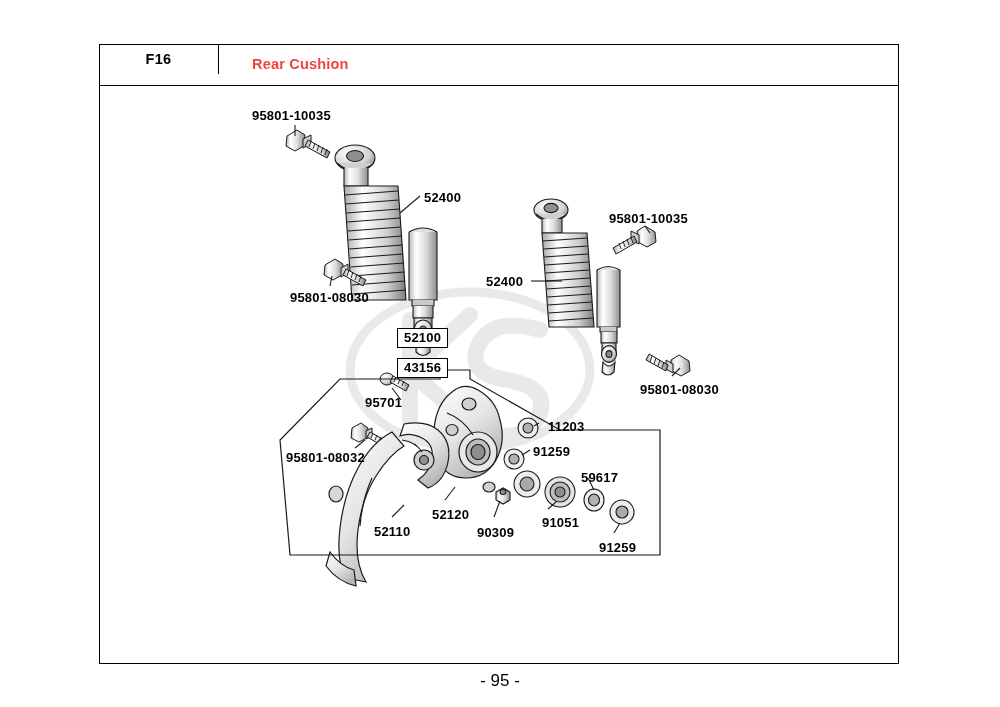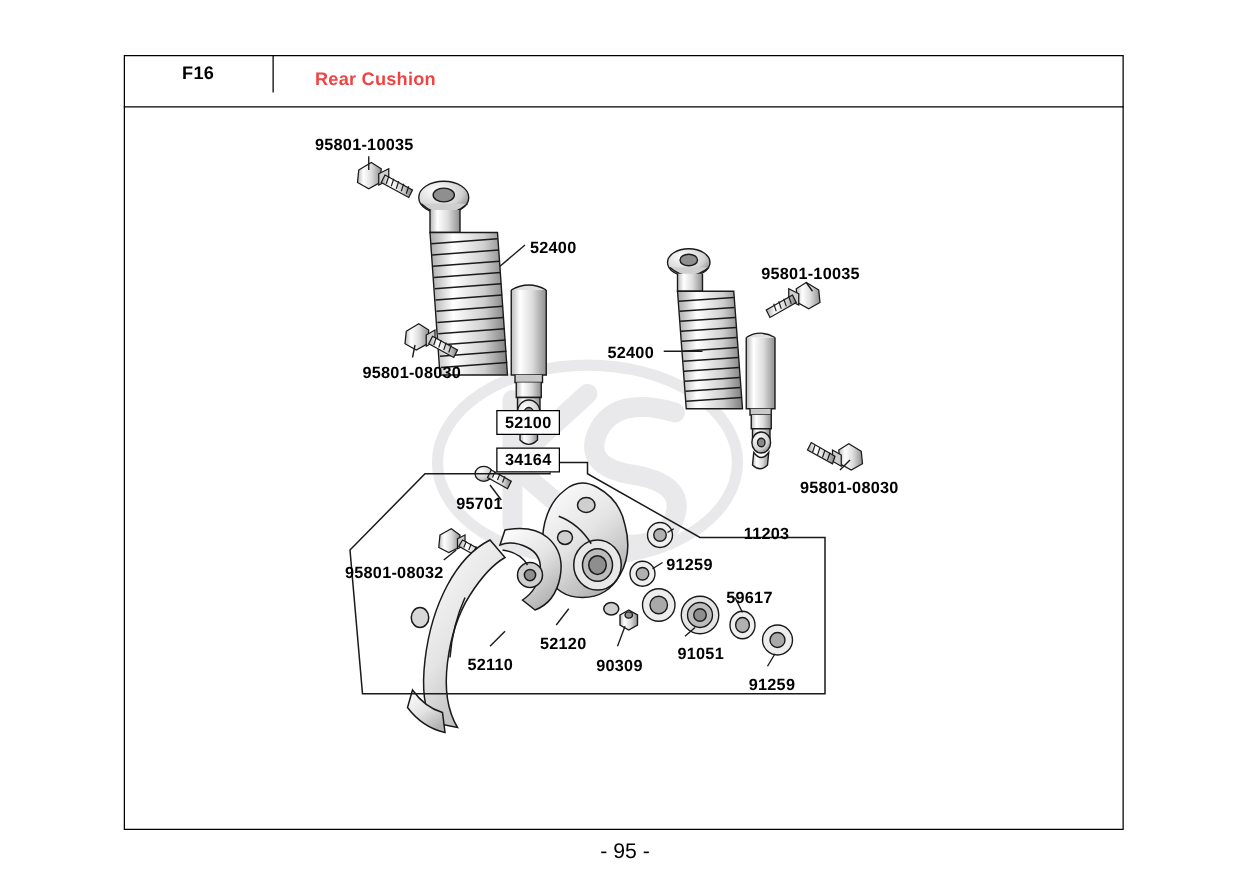--- a/index.html
+++ b/index.html
@@ -359,26 +359,26 @@
   </svg>
 
   <div class="label" style="left:252px; top:108px;">95801-10035</div>
   <div class="label" style="left:424px; top:190px;">52400</div>
   <div class="label" style="left:290px; top:290px;">95801-08030</div>
   <div class="label" style="left:609px; top:211px;">95801-10035</div>
   <div class="label" style="left:486px; top:274px;">52400</div>
   <div class="label" style="left:640px; top:382px;">95801-08030</div>
 
   <div class="boxlabel" style="left:397px; top:328px;">52100</div>
-  <div class="boxlabel" style="left:397px; top:358px;">34164</div>
+  <div class="boxlabel" style="left:397px; top:358px;">43156</div>
 
   <div class="label" style="left:365px; top:395px;">95701</div>
-  <div class="label" style="left:548px; top:419px;margin-left:47px;">11203</div>
+  <div class="label" style="left:548px; top:419px;">11203</div>
   <div class="label" style="left:533px; top:444px;">91259</div>
-  <div class="label" style="left:276px; top:450px;">95801-08032</div>
+  <div class="label" style="left:286px; top:450px;">95801-08032</div>
   <div class="label" style="left:581px; top:470px;">59617</div>
   <div class="label" style="left:542px; top:515px;">91051</div>
   <div class="label" style="left:432px; top:507px;">52120</div>
   <div class="label" style="left:477px; top:525px;">90309</div>
   <div class="label" style="left:374px; top:524px;">52110</div>
   <div class="label" style="left:599px; top:540px;">91259</div>
 
   <div id="page-number">- 95 -</div>
 </div>
 

